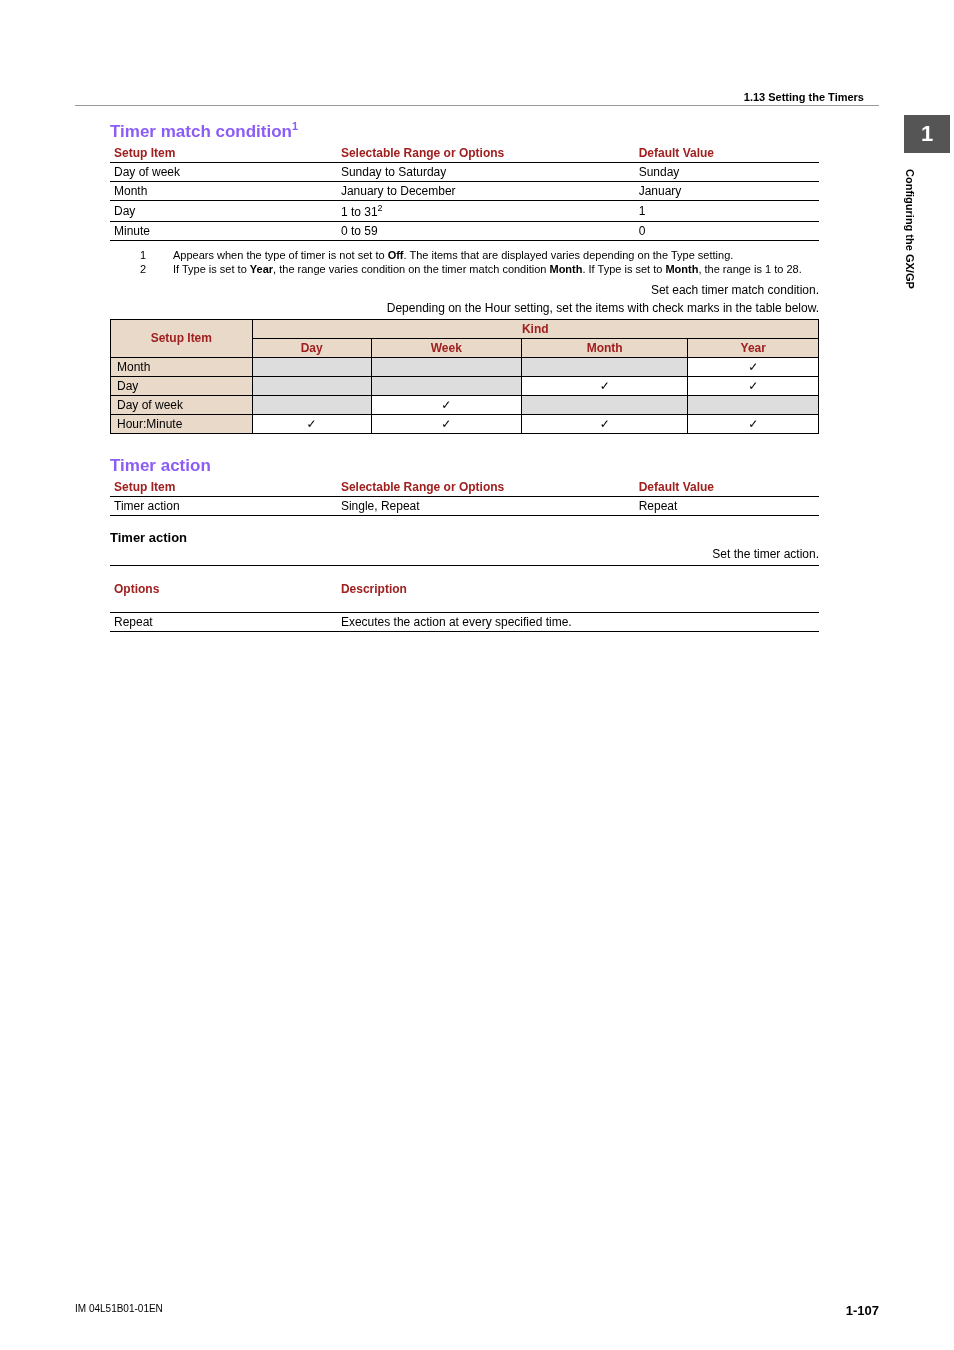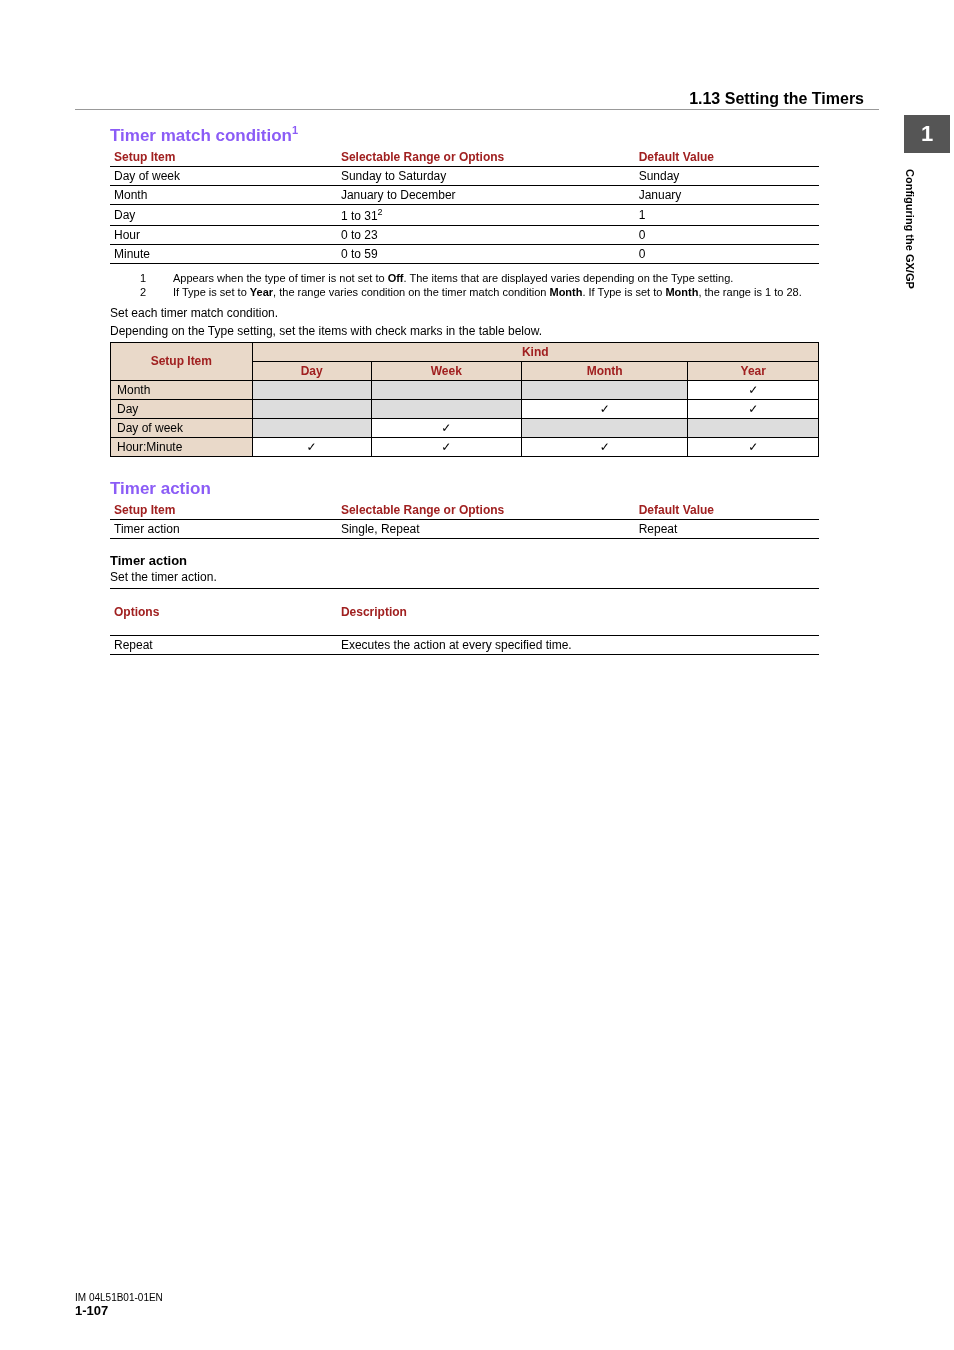--- a/index.html
+++ b/index.html
@@ -21,21 +21,21 @@
   }
   .section-header-line {
     border-bottom: 1px solid #999;
     margin-bottom: 4px;
     text-align: right;
     padding-right: 15px;
     padding-bottom: 1px;
   }
   .section-header-text {
     font-weight: bold;
-    font-size: 16px;
+    font-size: 11px;
   }
   .side-tab {
     position: absolute;
     right: 0;
     top: 115px;
     width: 50px;
     text-align: center;
   }
   .tab-number {
     background: #555;
@@ -87,21 +87,21 @@
     display: flex;
     margin-bottom: 2px;
   }
   .notes .n { width: 16px; flex-shrink: 0; }
   .notes .t { flex: 1; margin-left: 17px; }
   h3.subhead {
     font-size: 13px;
     font-weight: bold;
     margin: 8px 0 2px 0;
   }
-  p.body { margin: 2px 0 4px 0; font-size: 12px; }
+  p.body { margin: 2px 0 4px 0; font-size: 12px; text-align: right; }
   table.kind {
     width: 100%;
     border-collapse: collapse;
     font-size: 12px;
   }
   table.kind th, table.kind td {
     border: 0.8px solid #000;
     padding: 2px 6px;
     text-align: center;
   }
@@ -134,21 +134,20 @@
     padding: 2px 4px;
   }
   .footer {
     position: absolute;
     bottom: 32px;
     left: 75px;
     right: 75px;
     display: flex;
     justify-content: space-between;
     font-size: 10px;
-    flex-direction: column;
   }
   .footer .right { font-weight: bold; font-size: 13px; }
   sup { vertical-align: super; font-size: 9px; }
 </style>
 </head>
 <body>
 
 <div class="page">
 
   <div class="side-tab">
@@ -182,25 +181,20 @@
         </tr>
         <tr>
           <td>Month</td>
           <td>January to December</td>
           <td>January</td>
         </tr>
         <tr>
           <td>Day</td>
           <td><span>1 to 31</span><sup>2</sup></td>
           <td>1</td>
-        </tr>
-        <tr>
-          <td>Hour</td>
-          <td>0 to 23</td>
-          <td>0</td>
         </tr>
         <tr>
           <td>Minute</td>
           <td>0 to 59</td>
           <td>0</td>
         </tr>
       </tbody>
     </table>
 
     <div class="notes">
@@ -212,21 +206,21 @@
       </div>
       <div class="row">
         <div class="n">2</div>
         <div class="t">
           <span>If Type is set to </span><b>Year</b><span>, the range varies condition on the timer match condition </span><b>Month</b><span>. If Type is set to </span><b>Month</b><span>, the range is 1 to 28.</span>
         </div>
       </div>
     </div>
 
     <p class="body">Set each timer match condition.</p>
-    <p class="body">Depending on the Type setting, set the items with check marks in the table below.</p>
+    <p class="body">Depending on the Hour setting, set the items with check marks in the table below.</p>
 
     <table class="kind">
       <tbody>
           <tr>
         <th rowspan="2" style="width:20%">Setup Item</th>
         <th colspan="4">Kind</th>
       </tr>
       <tr>
         <th>Day</th>
         <th>Week</th>

